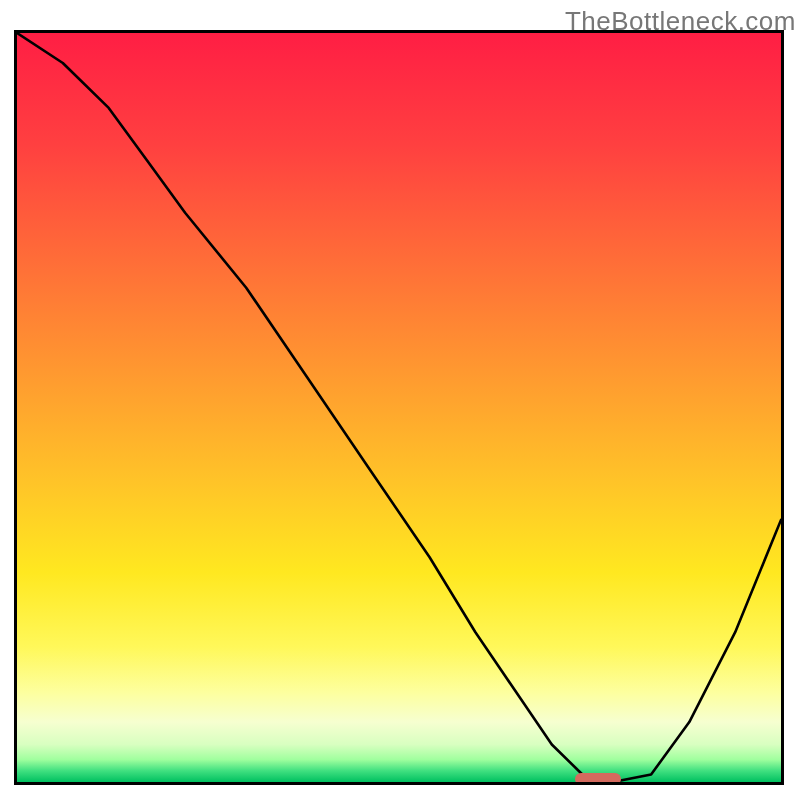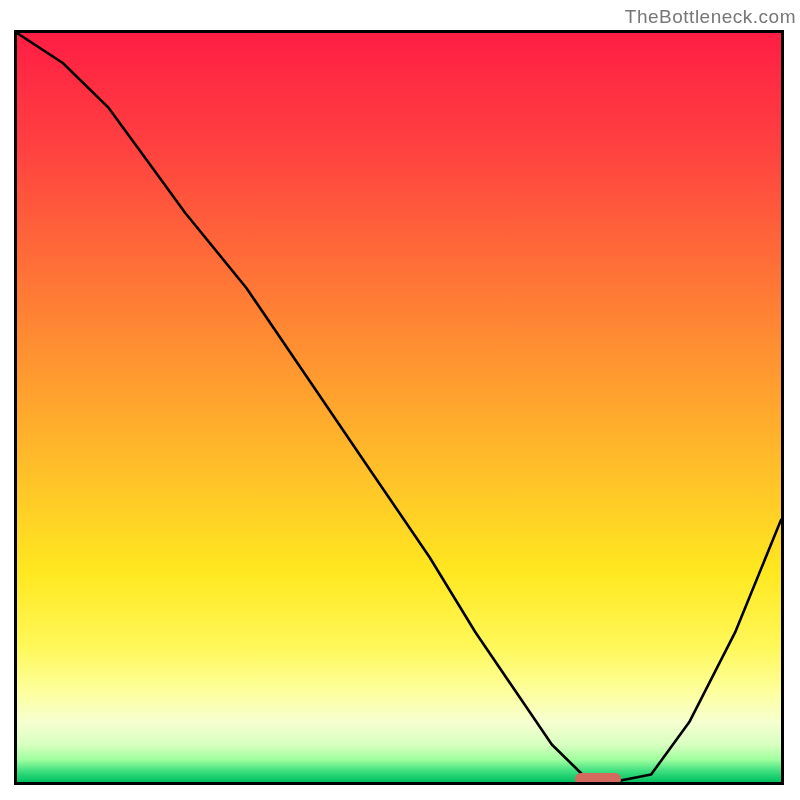--- a/index.html
+++ b/index.html
@@ -43,21 +43,21 @@
       #40e080 98.5%,
       #00c060 100%
     );
     overflow: hidden;
   }
   .watermark {
     position: absolute;
     right: 4px;
     top: 6px;
     color: #777;
-    font-size: 19px;
+    font-size: 26px;
     font-weight: 500;
     letter-spacing: 0.5px;
   }
   .marker {
     position: absolute;
     width: 46px;
     height: 12px;
     background: #d46a5e;
     border-radius: 6px;
   }

